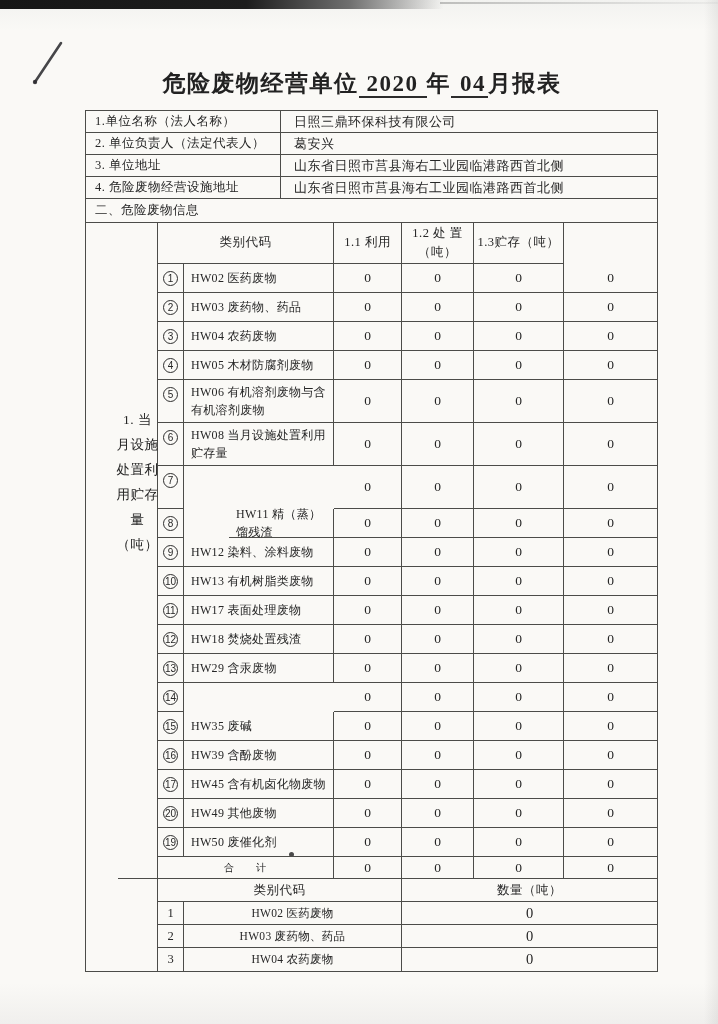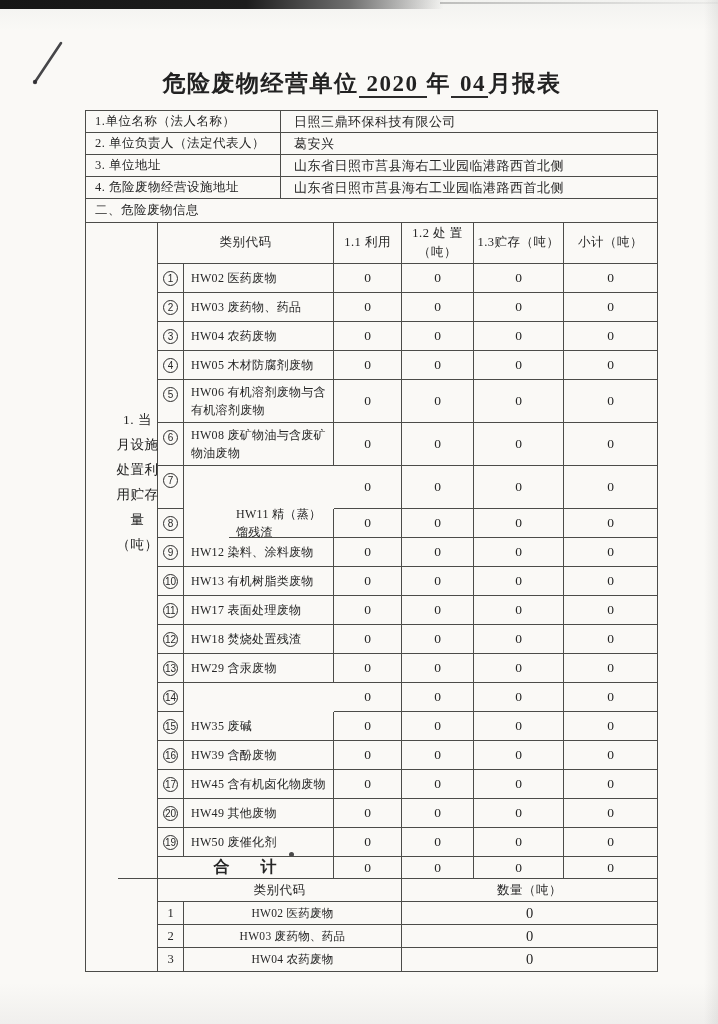--- a/index.html
+++ b/index.html
@@ -93,21 +93,21 @@
     padding:2px 3px 2px 7px;line-height:1.5;font-size:12px;letter-spacing:.3px;
   }
   .num{padding-top:3px;align-items:flex-start;}
   .circ{
     display:inline-block;width:15px;height:15px;margin-top:4px;
     border:1px solid #2e2e2e;border-radius:50%;
     font-size:10px;line-height:14px;text-align:center;
     font-family:"Liberation Sans","DejaVu Sans",sans-serif;
   }
   .val{font-size:13.5px;}
-  .total-label{white-space:pre;font-size:16px;letter-spacing:1px;font-weight:bold;}
+  .total-label{white-space:pre;font-size:10px;letter-spacing:1px;}
   .hd2{font-size:12.5px;letter-spacing:.5px;}
   .bnum{font-size:12.5px;}
   .bname{font-size:11.5px;letter-spacing:.3px;}
   .bqty{font-size:14.5px;}
 </style>
 </head>
 <body>
 
 <div class="page">
 
@@ -134,21 +134,20 @@
         <div class="iv" style="grid-area: 3 / 2;">山东省日照市莒县海右工业园临港路西首北侧</div>
         <div class="il" style="grid-area: 4 / 1;">4. 危险废物经营设施地址</div>
         <div class="iv" style="grid-area: 4 / 2;">山东省日照市莒县海右工业园临港路西首北侧</div>
       </div>
     <div class="grid" id="grid">
         <div class="c group" style="grid-area: 1 / 1 / 22;">1. 当月设施处置利用贮存量（吨）</div>
         <div class="c hd" style="grid-area: 1 / 2 / auto / 4;">类别代码</div>
         <div class="c hd" style="grid-area: 1 / 4;">1.1 利用</div>
         <div class="c hd" style="grid-area: 1 / 5;">1.2 处 置（吨）</div>
         <div class="c hd" style="grid-area: 1 / 6;">1.3贮存（吨）</div>
-        <div class="c hd no-br" style="grid-area: 1 / 7;">小计（吨）</div>
         <div class="c num" style="grid-area: 2 / 2;">
           <span class="circ">1</span>
         </div>
         <div class="c name" style="grid-area: 2 / 3;">HW02 医药废物</div>
         <div class="c val" style="grid-area: 2 / 4;">0</div>
         <div class="c val" style="grid-area: 2 / 5;">0</div>
         <div class="c val" style="grid-area: 2 / 6;">0</div>
         <div class="c val no-br" style="grid-area: 2 / 7;">0</div>
         <div class="c num" style="grid-area: 3 / 2;">
           <span class="circ">2</span>
@@ -178,21 +177,21 @@
           <span class="circ">5</span>
         </div>
         <div class="c name" style="grid-area: 6 / 3;">HW06 有机溶剂废物与含有机溶剂废物</div>
         <div class="c val" style="grid-area: 6 / 4;">0</div>
         <div class="c val" style="grid-area: 6 / 5;">0</div>
         <div class="c val" style="grid-area: 6 / 6;">0</div>
         <div class="c val no-br" style="grid-area: 6 / 7;">0</div>
         <div class="c num" style="grid-area: 7 / 2;">
           <span class="circ">6</span>
         </div>
-        <div class="c name" style="grid-area: 7 / 3;">HW08 废矿物油与含废矿物油废物</div>
+        <div class="c name" style="grid-area: 7 / 3;">HW08 当月设施处置利用贮存量</div>
         <div class="c val" style="grid-area: 7 / 4;">0</div>
         <div class="c val" style="grid-area: 7 / 5;">0</div>
         <div class="c val" style="grid-area: 7 / 6;">0</div>
         <div class="c val no-br" style="grid-area: 7 / 7;">0</div>
         <div class="c num" style="grid-area: 8 / 2;">
           <span class="circ">7</span>
         </div>
         <div class="c val" style="grid-area: 8 / 4;">0</div>
         <div class="c val" style="grid-area: 8 / 5;">0</div>
         <div class="c val" style="grid-area: 8 / 6;">0</div>

